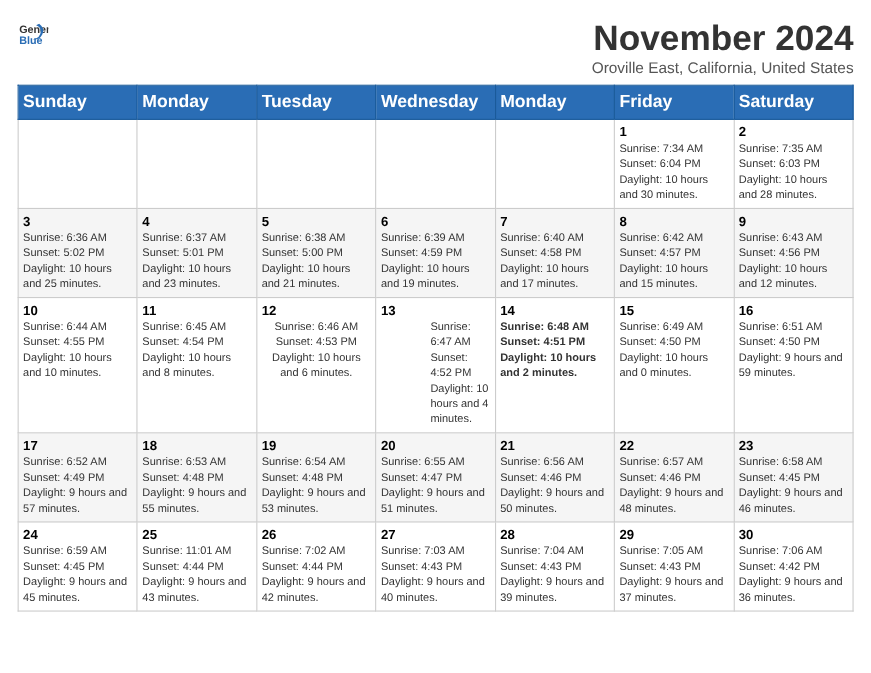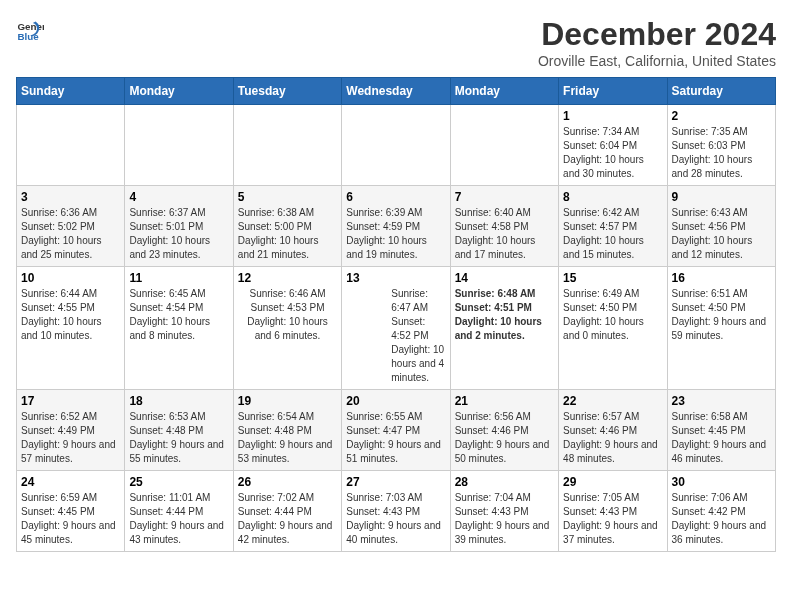--- a/index.html
+++ b/index.html
@@ -40,21 +40,21 @@
     table {
       width: 100%;
       border-collapse: collapse;
       font-size: 11px;
     }
     thead tr th {
       background-color: #2a6db5;
       color: #fff;
       padding: 6px 4px;
       text-align: left;
-      font-size: 12px;
+      font-size: 16px;
       border: 1px solid #1a5a9a;
     }
     tbody tr td {
       border: 1px solid #ccc;
       vertical-align: top;
       padding: 4px 4px;
       min-height: 80px;
       width: calc(100% / 7);
       background: #fff;
     }
@@ -80,21 +80,21 @@
 
 <div class="header-area">
   <div class="logo">
     <svg class="logo-icon" viewBox="0 0 40 40" xmlns="http://www.w3.org/2000/svg">
       <text x="2" y="20" font-size="14" font-weight="bold" fill="#333">General</text>
       <path d="M28 8 Q36 14 32 22 Q28 30 20 28 Q30 26 30 18 Q30 12 24 10 Z" fill="#2a6db5"></path>
       <text x="2" y="34" font-size="14" font-weight="bold" fill="#2a6db5">Blue</text>
     </svg>
   </div>
   <div class="title-area">
-    <div class="month-title">December 2024</div>
+    <div class="month-title">November 2024</div>
     <div class="subtitle">Oroville East, California, United States</div>
   </div>
 </div>
 
 <table>
   <thead>
     <tr>
     <th>Sunday</th>
         <th>Monday</th>
         <th>Tuesday</th>

